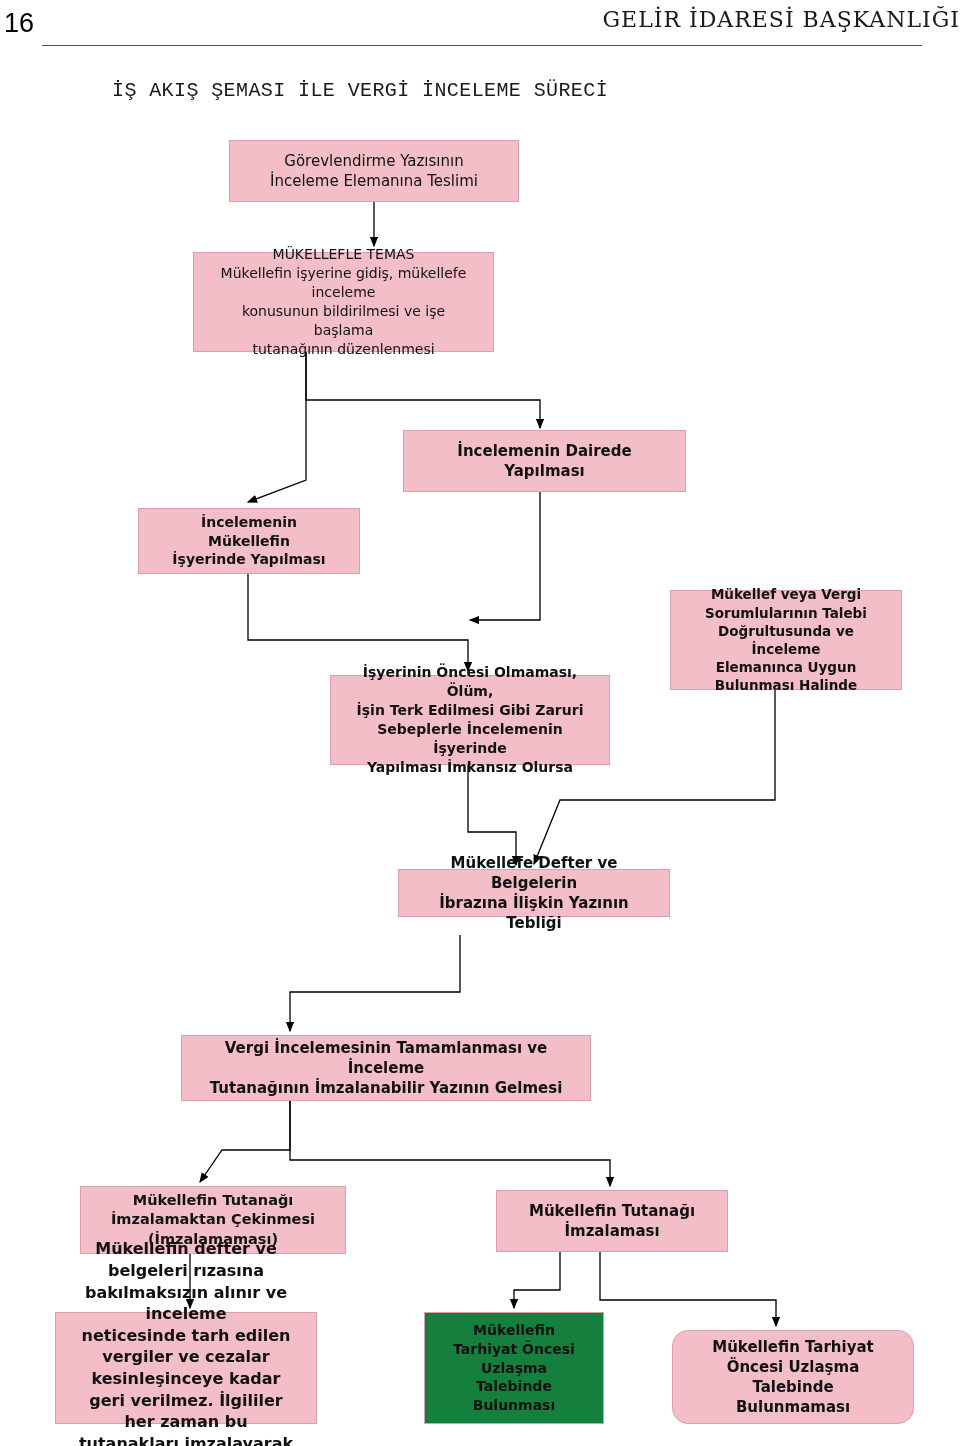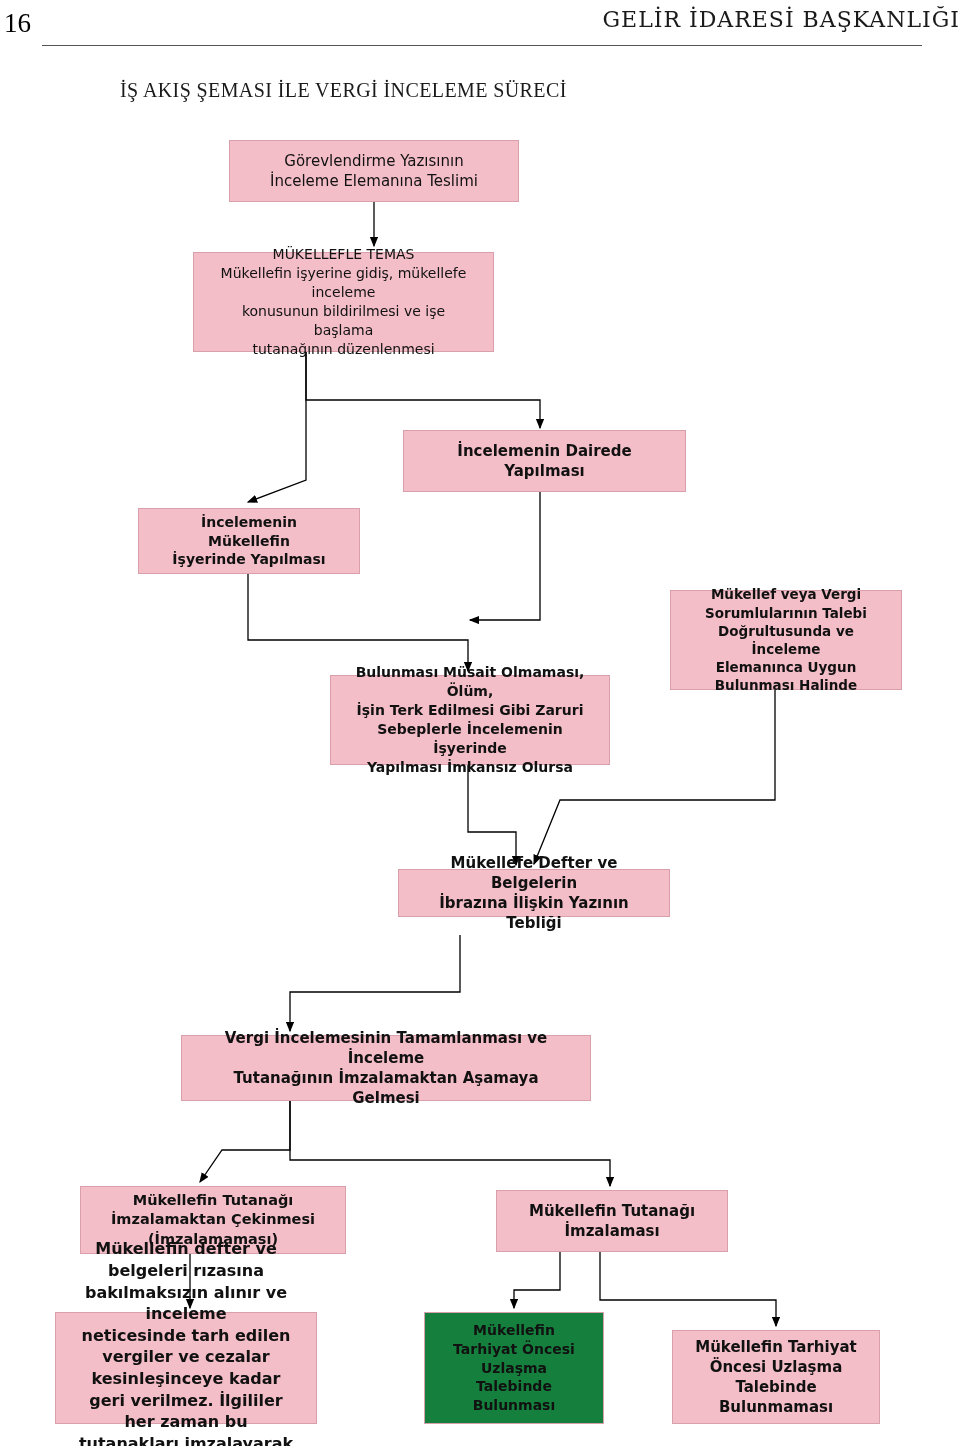--- a/index.html
+++ b/index.html
@@ -18,21 +18,21 @@
     position: absolute;
     left: 0; top: 0;
     width: 960px;
     height: 1446px;
   }
   
   .page-number {
     position: absolute;
     left: 4px;
     top: 8px;
-    font-family: Liberation Serif, serif;
+    font-family: Liberation Sans, sans-serif;
     font-size: 27px;
     color: #000000;
     letter-spacing: 0px;
   }
   .header-title {
     position: absolute;
     left: 0;
     top: 7px;
     width: 960px;
     text-align: right;
@@ -46,25 +46,24 @@
     left: 42px;
     top: 45px;
     width: 880px;
     height: 1px;
     background: #555555;
   }
   .doc-title {
     position: absolute;
     left: 112px;
     top: 79px;
-    font-family: Liberation Serif, serif;
+    font-family: Liberation Mono, monospace;
     font-size: 20px;
     color: #1a1a1a;
     letter-spacing: 0.4px;
-    margin-left: 8px;
   }
 
   
   .box {
     position: absolute;
     box-sizing: border-box;
     background: #f4bec8;
     border: 1px solid #d9a0ab;
     display: flex;
     align-items: center;
@@ -137,39 +136,39 @@
 tutanağının düzenlenmesi</span>
       </div>
       <div class="box" style="left: 403px; top: 430px; width: 283px; height: 62px; font-size: 15px; background: rgb(244, 190, 200); border-color: rgb(217, 160, 171);">
         <span class="box-text">İncelemenin Dairede Yapılması</span>
       </div>
       <div class="box" style="left: 138px; top: 508px; width: 222px; height: 66px; font-size: 14px; background: rgb(244, 190, 200); border-color: rgb(217, 160, 171);">
         <span class="box-text">İncelemenin Mükellefin
 İşyerinde Yapılması</span>
       </div>
       <div class="box" style="left: 330px; top: 675px; width: 280px; height: 90px; font-size: 14px; background: rgb(244, 190, 200); border-color: rgb(217, 160, 171);">
-        <span class="box-text">Bulunması Müsait Olmaması, Ölüm,
+        <span class="box-text">İşyerinin Öncesi Olmaması, Ölüm,
 İşin Terk Edilmesi Gibi Zaruri
 Sebeplerle İncelemenin İşyerinde
 Yapılması İmkansız Olursa</span>
       </div>
       <div class="box" style="left: 670px; top: 590px; width: 232px; height: 100px; font-size: 13.5px; background: rgb(244, 190, 200); border-color: rgb(217, 160, 171);">
         <span class="box-text">Mükellef veya Vergi
 Sorumlularının Talebi
 Doğrultusunda ve İnceleme
 Elemanınca Uygun
 Bulunması Halinde</span>
       </div>
       <div class="box" style="left: 398px; top: 869px; width: 272px; height: 48px; font-size: 15px; background: rgb(244, 190, 200); border-color: rgb(217, 160, 171);">
         <span class="box-text">Mükellefe Defter ve Belgelerin
 İbrazına İlişkin Yazının Tebliği</span>
       </div>
       <div class="box" style="left: 181px; top: 1035px; width: 410px; height: 66px; font-size: 15px; background: rgb(244, 190, 200); border-color: rgb(217, 160, 171);">
         <span class="box-text">Vergi İncelemesinin Tamamlanması ve İnceleme
-Tutanağının İmzalamaktan Aşamaya Gelmesi</span>
+Tutanağının İmzalanabilir Yazının Gelmesi</span>
       </div>
       <div class="box" style="left: 80px; top: 1186px; width: 266px; height: 68px; font-size: 14.5px; background: rgb(244, 190, 200); border-color: rgb(217, 160, 171);">
         <span class="box-text">Mükellefin Tutanağı
 İmzalamaktan Çekinmesi
 (İmzalamaması)</span>
       </div>
       <div class="box" style="left: 496px; top: 1190px; width: 232px; height: 62px; font-size: 15px; background: rgb(244, 190, 200); border-color: rgb(217, 160, 171);">
         <span class="box-text">Mükellefin Tutanağı
 İmzalaması</span>
       </div>
@@ -181,20 +180,20 @@
 her zaman bu tutanakları imzalayarak
 defter ve vesikaları geri alabilir.</span>
       </div>
       <div class="box" style="left: 424px; top: 1312px; width: 180px; height: 112px; font-size: 14px; background: #15803d; border-color: rgb(217, 160, 171);">
         <span class="box-text">Mükellefin
 Tarhiyat Öncesi
 Uzlaşma
 Talebinde
 Bulunması</span>
       </div>
-      <div class="box" style="left: 672px; top: 1330px; width: 208px; height: 94px; font-size: 15px; background: rgb(244, 190, 200); border-color: rgb(217, 160, 171);">
+      <div class="box" style="left: 672px; top: 1330px; width: 242px; height: 94px; font-size: 15px; background: rgb(244, 190, 200); border-color: rgb(217, 160, 171); border-radius: 16px;">
         <span class="box-text">Mükellefin Tarhiyat
 Öncesi Uzlaşma
 Talebinde
 Bulunmaması</span>
       </div>
     </div>
 </div>
 
 </body></html>

